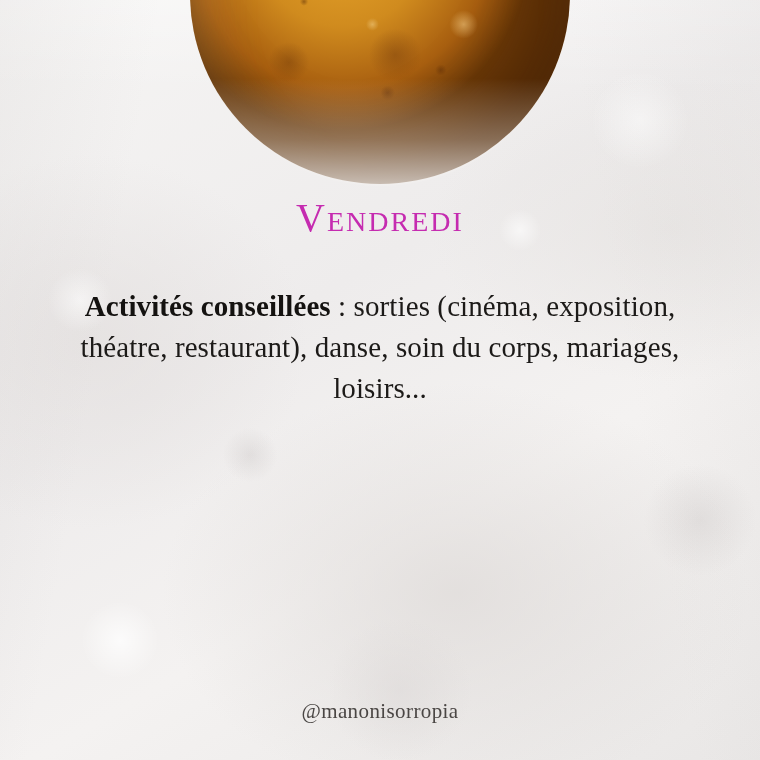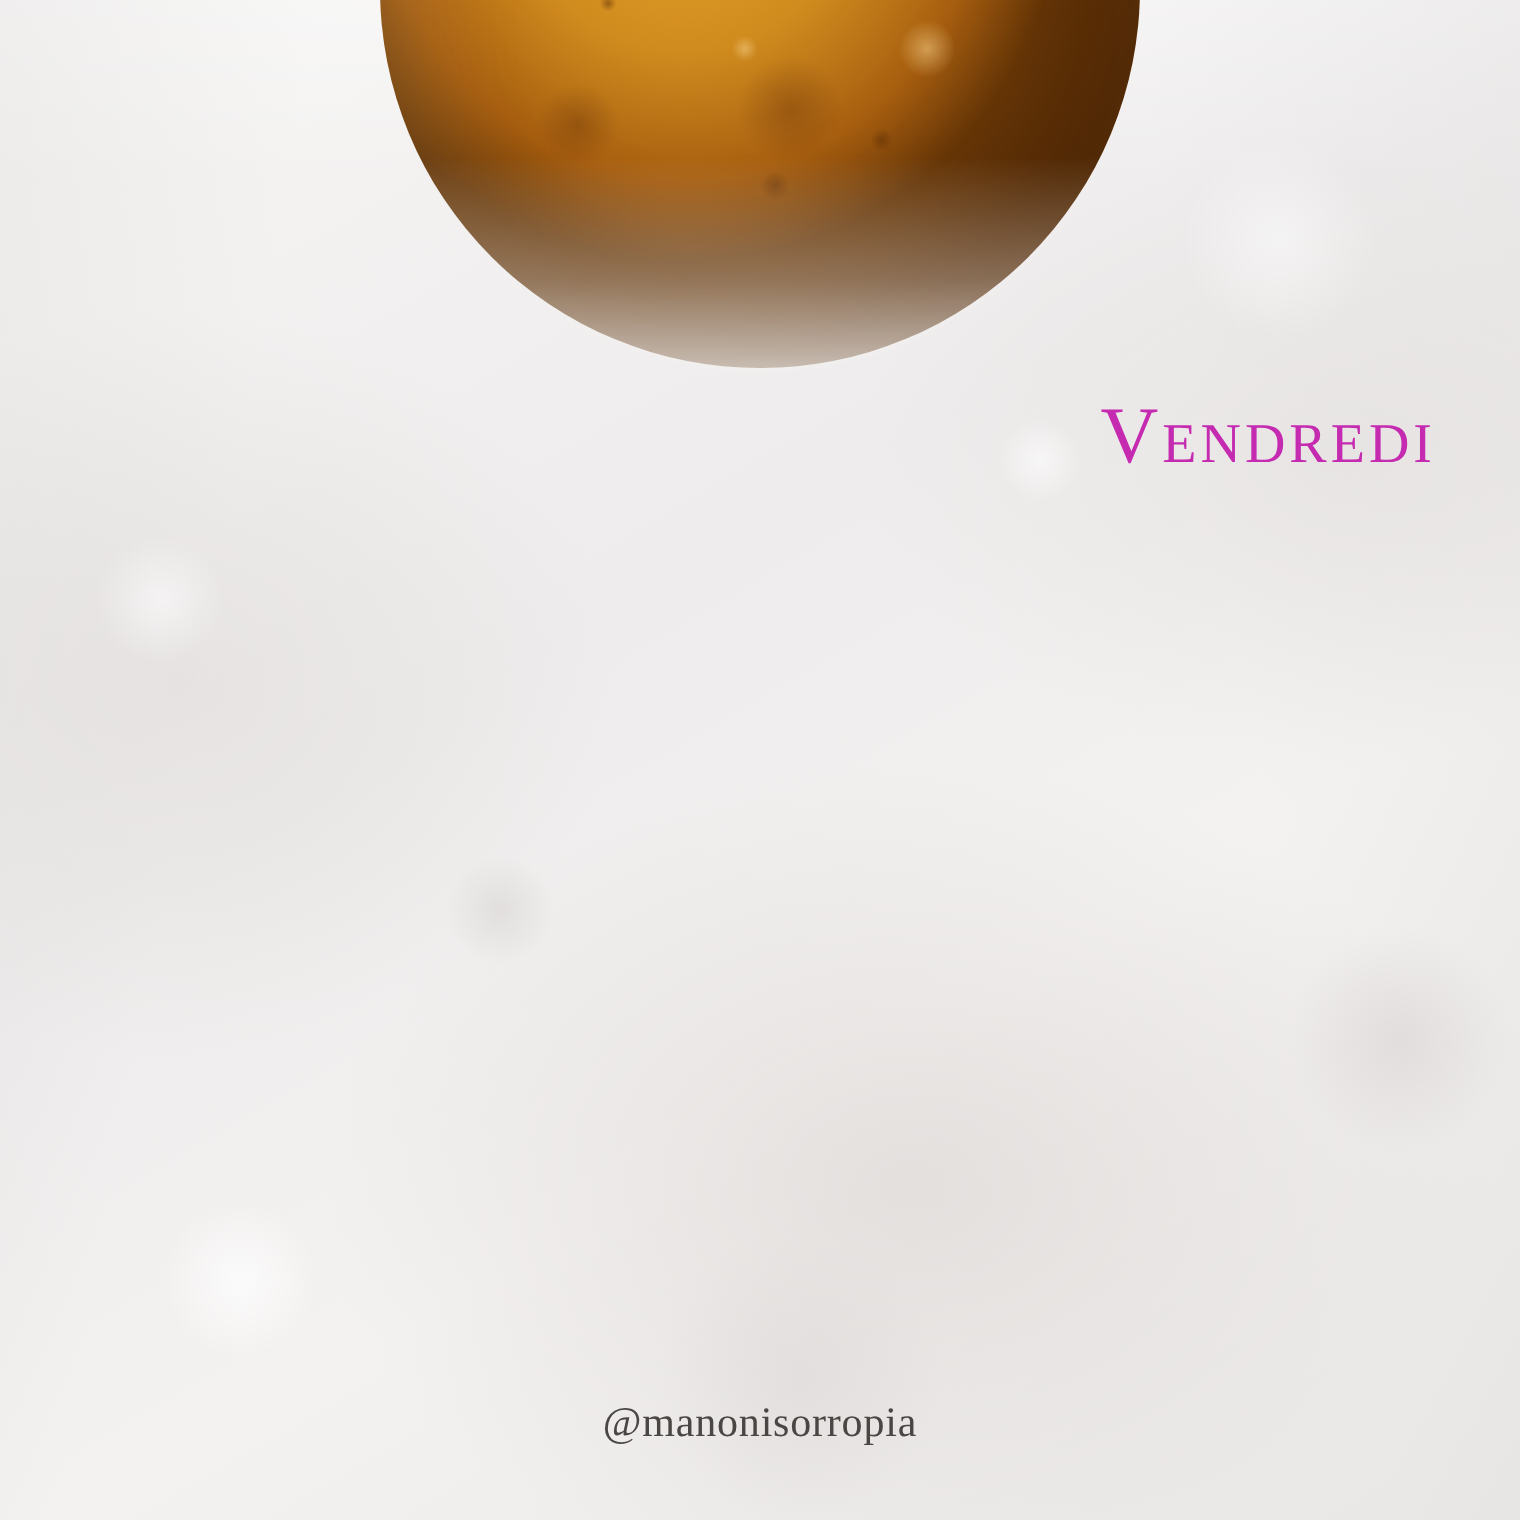--- a/index.html
+++ b/index.html
@@ -97,21 +97,21 @@
     border-radius: 50%;
     background: linear-gradient(180deg, rgba(242,240,239,0) 72%, rgba(242,240,239,0.35) 88%, rgba(242,240,239,0.75) 100%);
   }
 
   
   .content {
     position: absolute;
     left: 0;
     right: 0;
     top: 196px;
-    text-align: right;
+    text-align: center;
     padding: 0 42px;
     box-sizing: border-box;
   }
 
   .title {
     font-family: "Liberation Serif", serif;
     font-variant: small-caps;
     font-size: 40px;
     letter-spacing: 2px;
     color: #c52bb0;
@@ -164,18 +164,21 @@
     <div class="planet"></div>
     <div class="planet-speckle"></div>
     <div class="planet-fade"></div>
   </div>
 
   <div class="content">
 
     <h1 class="title">Vendredi</h1>
 
 
+    <p class="para second">
+      <span class="strong">Activités conseillées</span><span> : sorties (cinéma, exposition, théatre, restaurant), danse, soin du corps, mariages, loisirs...</span>
+    </p>
 
   </div>
 
   <div class="handle">@manonisorropia</div>
 
 </div>
 
 </body></html>

